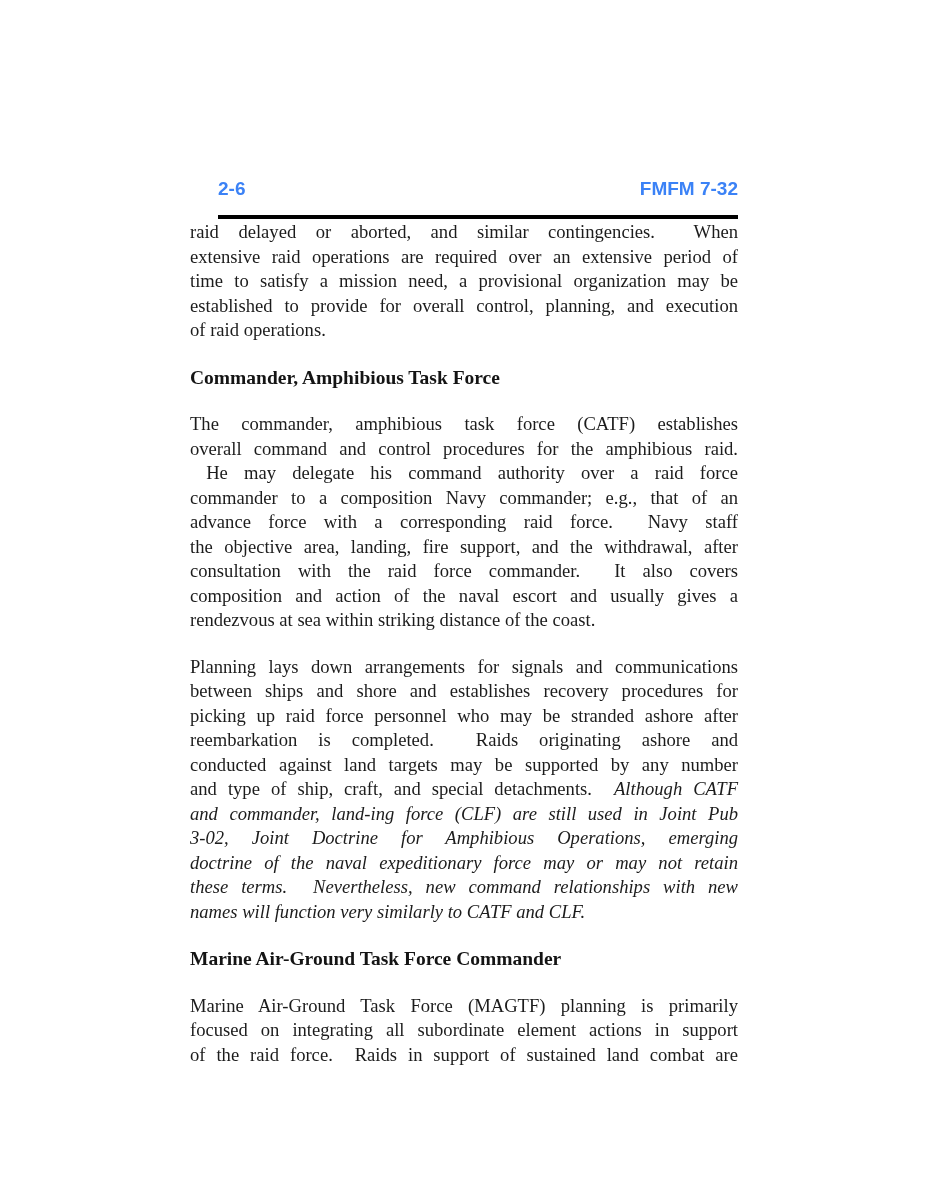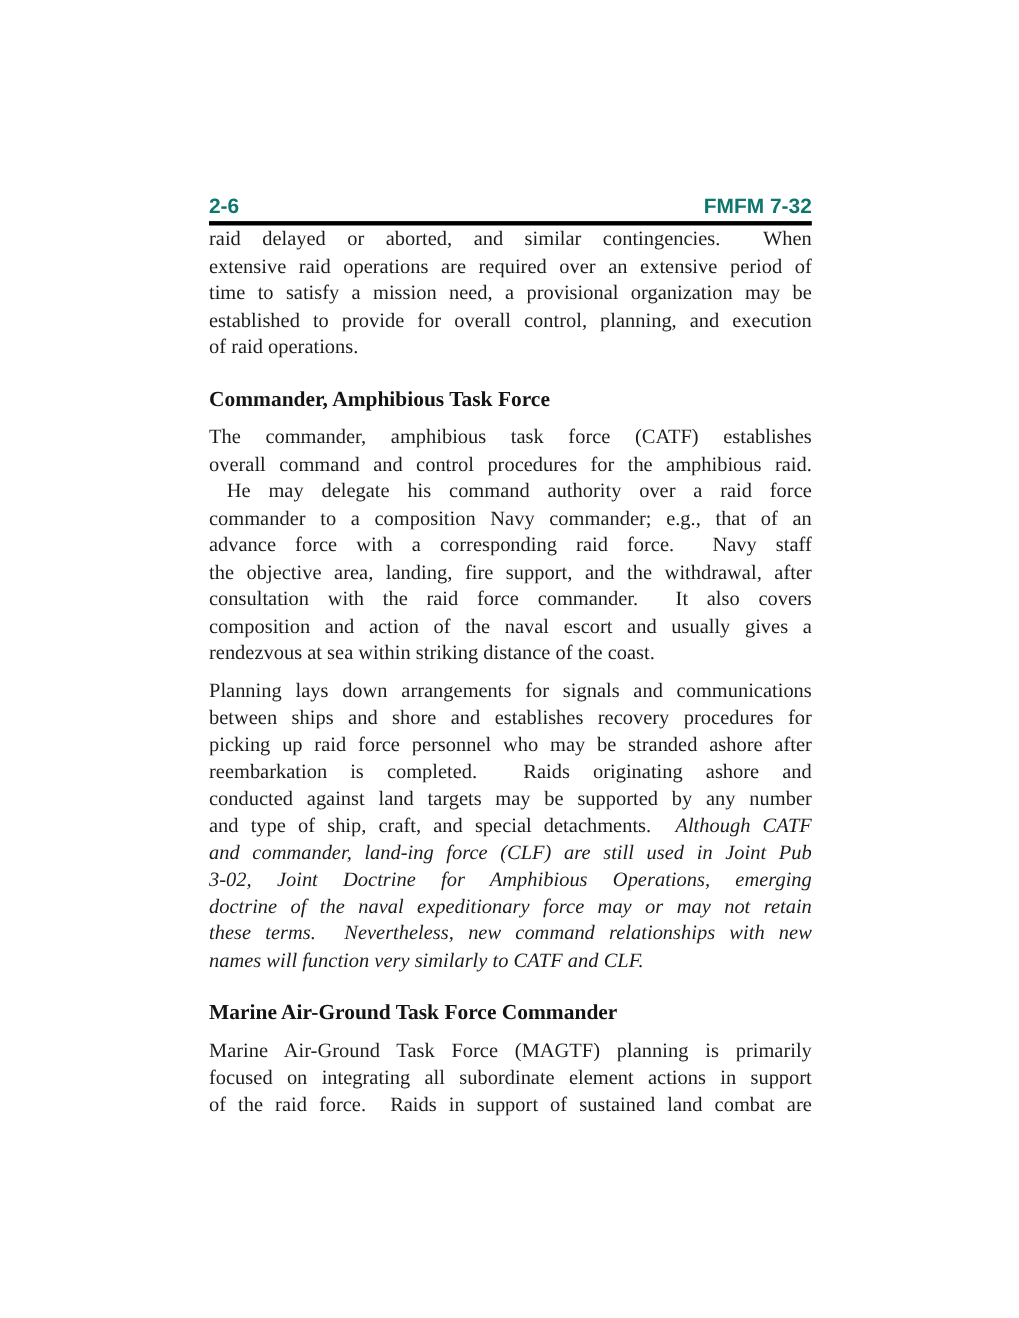--- a/index.html
+++ b/index.html
@@ -22,26 +22,27 @@
     width: 548px;
   }
   .page-header {
     display: flex;
     justify-content: space-between;
     align-items: baseline;
     font-family: "Liberation Sans", sans-serif;
     font-weight: 700;
     font-size: 19px;
     line-height: 22px;
-    color: #0f766e;
+    color: #3b82f6;
     border-bottom: 4px solid #000000;
-    padding-bottom: 1px;
+    padding-bottom: 15px;
+    margin-left: 28px;
   }
   .para {
-    margin-top: 10px;
+    margin-top: 22px;
     font-size: 18.6px;
     line-height: 24.5px;
   }
   #body-blocks .para:first-child { margin-top: 1px; }
   .heading {
     margin-top: 23px;
     font-size: 19.5px;
     line-height: 24.5px;
     font-weight: 700;
     color: #141414;

